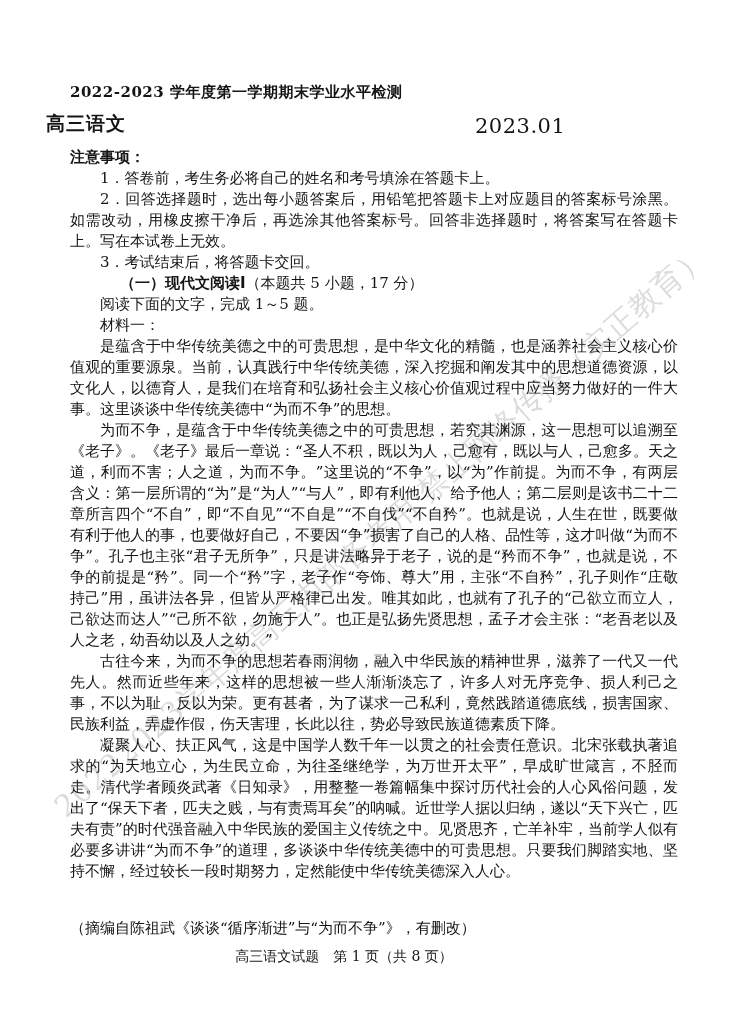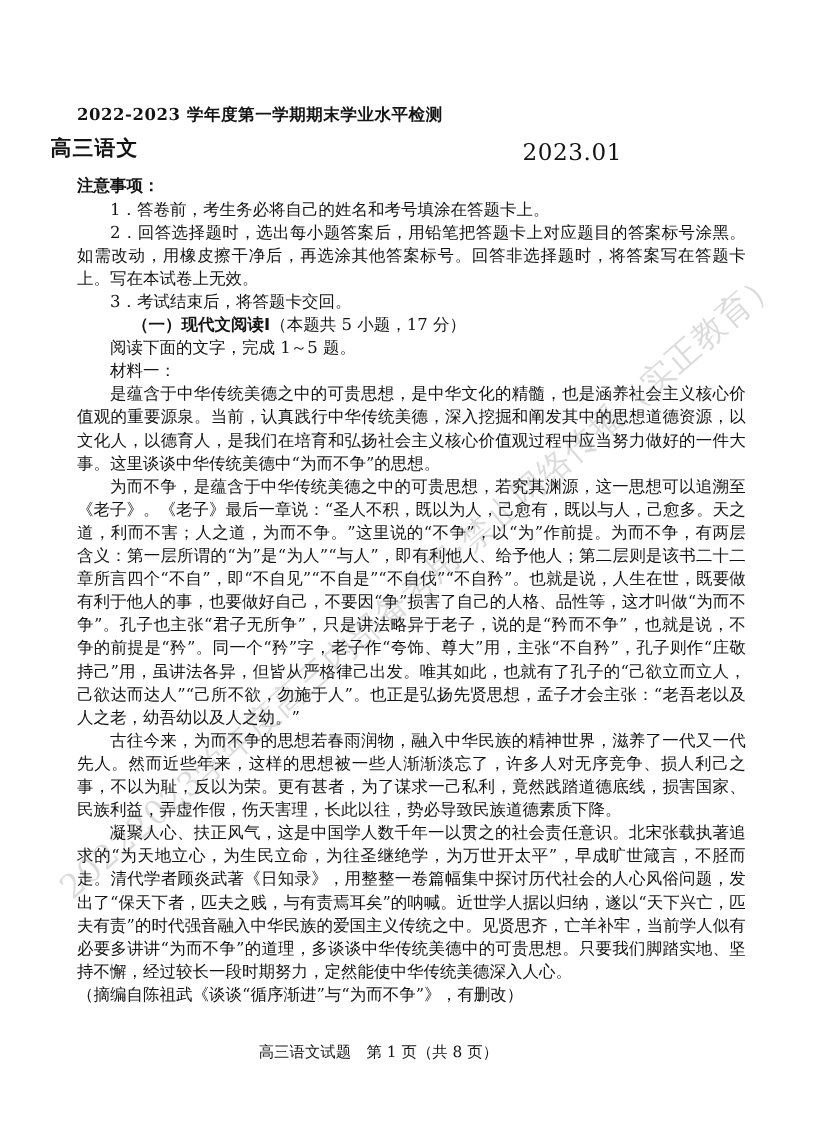--- a/index.html
+++ b/index.html
@@ -19,21 +19,21 @@
     transform-origin:0 0;
     font-size:30px;
     letter-spacing:1px;
     color:rgba(0,0,0,0.14);
     white-space:nowrap;
     pointer-events:none;
     z-index:1;
   }
   .content {
     position:absolute;
-    left:70px; top:94px;
+    left:70px; top:82px;
     width:608px;
     z-index:2;
   }
   .title1 {
     font-size:21px;
     font-weight:700;
     text-align:center;
     letter-spacing:0.5px;
     line-height:26px;
   }
@@ -49,21 +49,21 @@
   .date { position:absolute; left:405px; top:9px; font-size:21px; letter-spacing:0.5px; }
   .bodytext p, .bodytext div { font-size:15px; line-height:21px; text-align:justify; }
   .notice-head, .sec-head {
     font-family:"DejaVu Sans","Liberation Sans",sans-serif;
     font-weight:700; font-size:15px; line-height:21px;
   }
   .notice-head { margin-top:6px; }
   .ind { text-indent:2em; }
   .bold-sans { font-family:"DejaVu Sans","Liberation Sans",sans-serif; font-weight:700;margin-left:20px; }
   .bold { font-weight:400; }
-  .attribution { text-align:center; }
+  .attribution { text-align:center;margin-top:36px; }
   .footer {
     position:absolute;
     left:0; top:948px; width:744px;
     text-align:center;
     font-size:14px;
     transform:translateX(-28px);
     z-index:2;
   }
 </style>
 </head>

